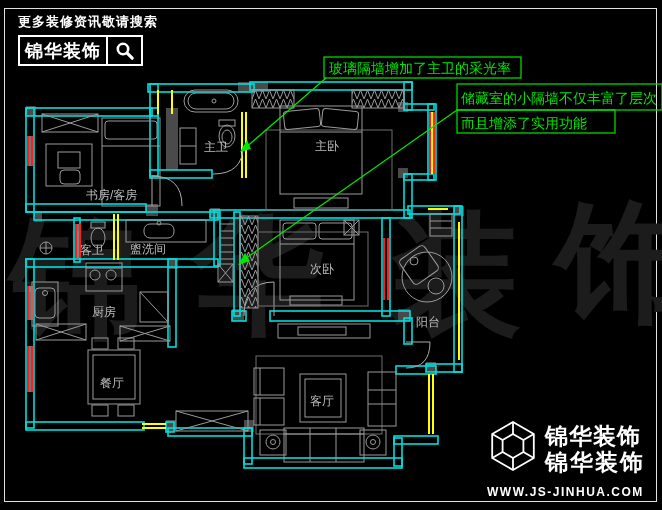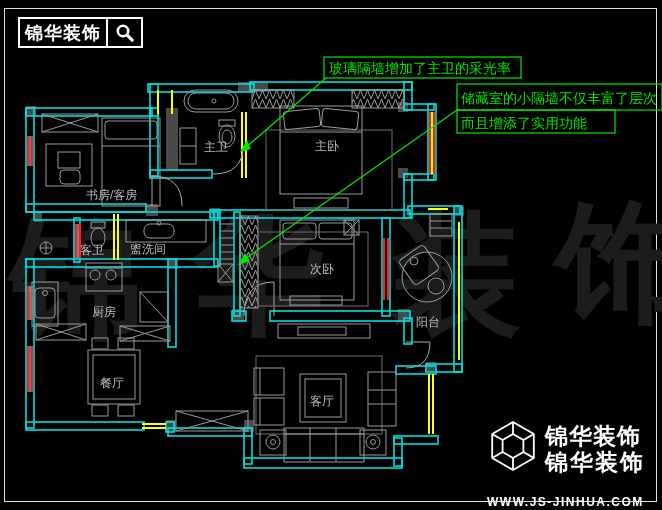--- a/index.html
+++ b/index.html
@@ -29,21 +29,21 @@
   #hdr .tag{font-size:13px;font-weight:bold;letter-spacing:1px;}
   #hdr .box{margin-top:4px;width:121px;height:27px;border:2px solid #fff;display:flex;align-items:stretch;}
   #hdr .brand{flex:1;display:flex;align-items:center;justify-content:center;font-size:18px;font-weight:bold;letter-spacing:1px;}
   #hdr .mag{width:33px;border-left:2px solid #fff;display:flex;align-items:center;justify-content:center;}
   
   #ftr{position:absolute;left:487px;top:419px;width:172px;z-index:3;color:#fff;}
   #ftr .row{display:flex;align-items:center;}
   #ftr .names{margin-left:6px;font-weight:bold;}
   #ftr .b1{font-size:23px;letter-spacing:1px;line-height:1.15;}
   #ftr .b2{font-size:23px;letter-spacing:2px;line-height:1.15;}
-  #ftr .site{margin-top:16px;font-size:12px;font-weight:bold;letter-spacing:1.5px;white-space:nowrap;}
+  #ftr .site{margin-top:6px;font-size:12px;font-weight:bold;letter-spacing:1.5px;white-space:nowrap;}
 </style>
 </head>
 <body>
 
 <div id="stage">
 
   <div>
     <span class="wm" style="left:10px;top:212px;">锦</span>
     <span class="wm" style="left:192px;top:208px;">华</span>
     <span class="wm" style="left:390px;top:208px;">装</span>
@@ -320,20 +320,21 @@
       <rect class="grn" x="457" y="84" width="205" height="26"></rect>
       <text class="clabel" x="461" y="103">储藏室的小隔墙不仅丰富了层次</text>
       <rect class="grn" x="457" y="110" width="158" height="23"></rect>
       <text class="clabel" x="461" y="128">而且增添了实用功能</text>
       <line class="grn" x1="457" y1="110" x2="242" y2="261"></line>
       <polygon class="grnf" points="238,265 250,261 245,253"></polygon>
     </g>
   </svg>
 
   <div id="hdr">
+    <div class="tag">更多装修资讯敬请搜索</div>
     <div class="box">
       <div class="brand">锦华装饰</div>
       <div class="mag">
         <svg width="20" height="20" viewBox="0 0 20 20">
           <circle cx="8" cy="8" r="5.2" fill="none" stroke="#fff" stroke-width="2.6"></circle>
           <line x1="12.2" y1="12.2" x2="17.2" y2="17.2" stroke="#fff" stroke-width="3.2" stroke-linecap="round"></line>
         </svg>
       </div>
     </div>
   </div>

